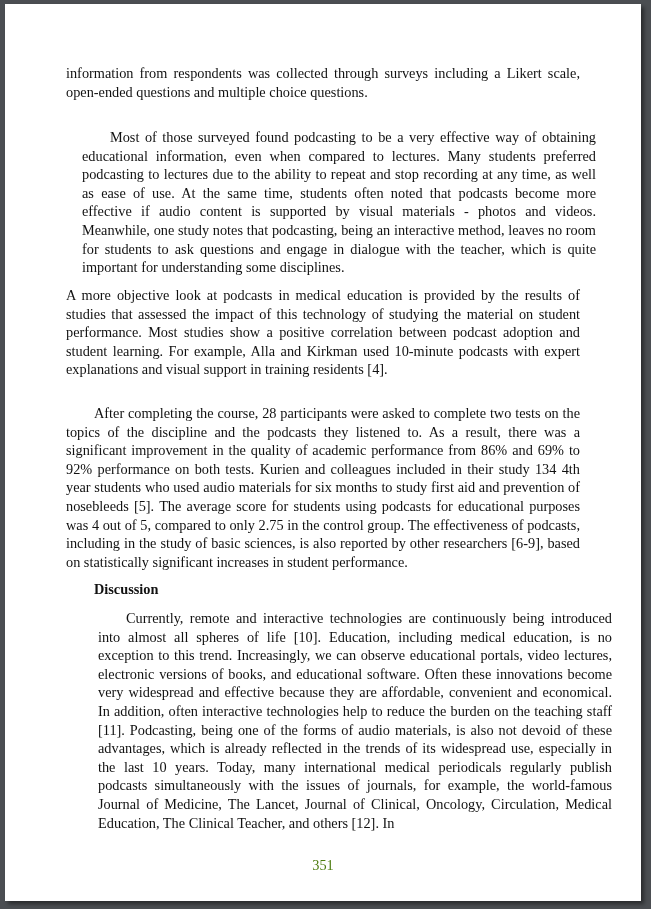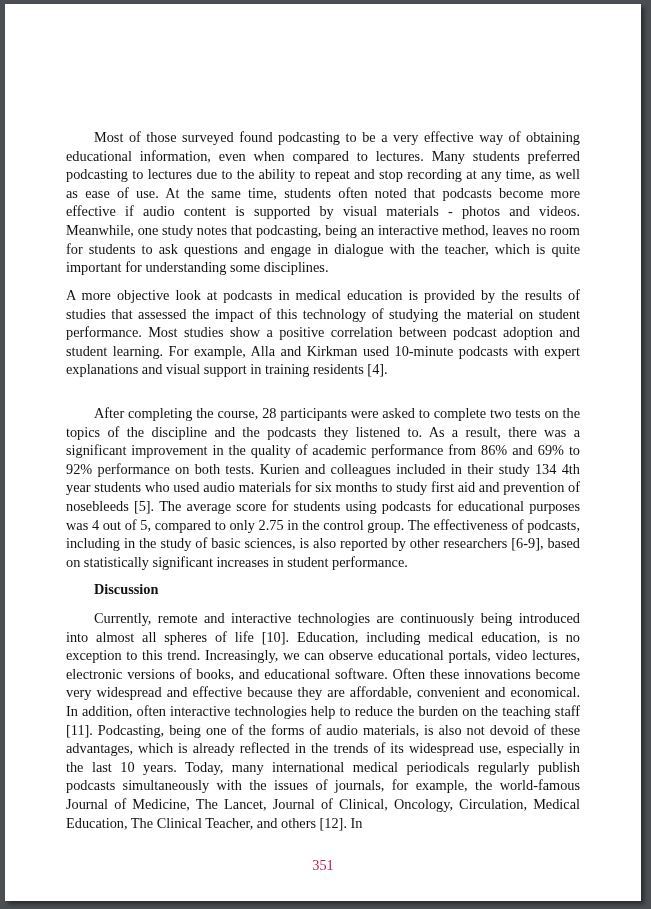--- a/index.html
+++ b/index.html
@@ -52,43 +52,46 @@
       font-weight: bold;
       text-indent: 28px;
     }
     .page-number {
       position: absolute;
       top: 853px;
       left: 0;
       width: 636px;
       text-align: center;
       font-size: 14.3px;
-      color: #be185d;
+      color: #4d7c0f;
     }
   </style>
 </head>
 <body>
 
 <div class="page">
 
+  <div class="body-text" style="top:60px;">
+    <p>information from respondents was collected through surveys including a Likert scale, open-ended questions and multiple choice questions.</p>
+  </div>
 
-  <div class="body-text" style="top:124px;">
+  <div class="body-text" style="top:124px;margin-left:16px;">
     <p class="indent">Most of those surveyed found podcasting to be a very effective way of obtaining educational information, even when compared to lectures. Many students preferred podcasting to lectures due to the ability to repeat and stop recording at any time, as well as ease of use. At the same time, students often noted that podcasts become more effective if audio content is supported by visual materials - photos and videos. Meanwhile, one study notes that podcasting, being an interactive method, leaves no room for students to ask questions and engage in dialogue with the teacher, which is quite important for understanding some disciplines.</p>
   </div>
 
   <div class="body-text" style="top:282px;">
     <p>A more objective look at podcasts in medical education is provided by the results of studies that assessed the impact of this technology of studying the material on student performance. Most studies show a positive correlation between podcast adoption and student learning. For example, Alla and Kirkman used 10-minute podcasts with expert explanations and visual support in training residents [4].</p>
   </div>
 
   <div class="body-text" style="top:400px;">
     <p class="indent">After completing the course, 28 participants were asked to complete two tests on the topics of the discipline and the podcasts they listened to. As a result, there was a significant improvement in the quality of academic performance from 86% and 69% to 92% performance on both tests. Kurien and colleagues included in their study 134 4th year students who used audio materials for six months to study first aid and prevention of nosebleeds [5]. The average score for students using podcasts for educational purposes was 4 out of 5, compared to only 2.75 in the control group. The effectiveness of podcasts, including in the study of basic sciences, is also reported by other researchers [6-9], based on statistically significant increases in student performance.</p>
   </div>
 
   <div class="body-text" style="top:576px;">
     <p class="heading">Discussion</p>
   </div>
 
-  <div class="body-text" style="top:605px;">
+  <div class="body-text" style="top:605px;margin-left:32px;">
     <p class="indent">Currently, remote and interactive technologies are continuously being introduced into almost all spheres of life [10]. Education, including medical education, is no exception to this trend. Increasingly, we can observe educational portals, video lectures, electronic versions of books, and educational software. Often these innovations become very widespread and effective because they are affordable, convenient and economical. In addition, often interactive technologies help to reduce the burden on the teaching staff [11]. Podcasting, being one of the forms of audio materials, is also not devoid of these advantages, which is already reflected in the trends of its widespread use, especially in the last 10 years. Today, many international medical periodicals regularly publish podcasts simultaneously with the issues of journals, for example, the world-famous Journal of Medicine, The Lancet, Journal of Clinical, Oncology, Circulation, Medical Education, The Clinical Teacher, and others [12]. In</p>
   </div>
 
   <div class="page-number">351</div>
 </div>
 
 </body></html>

